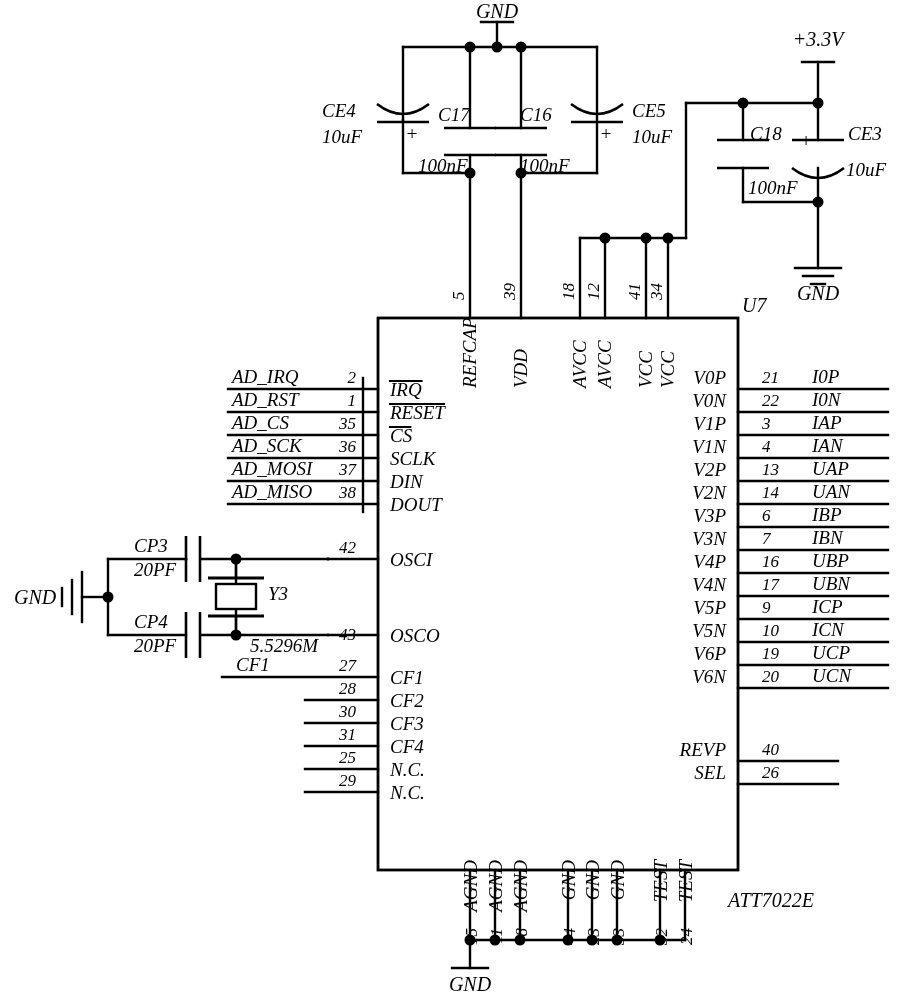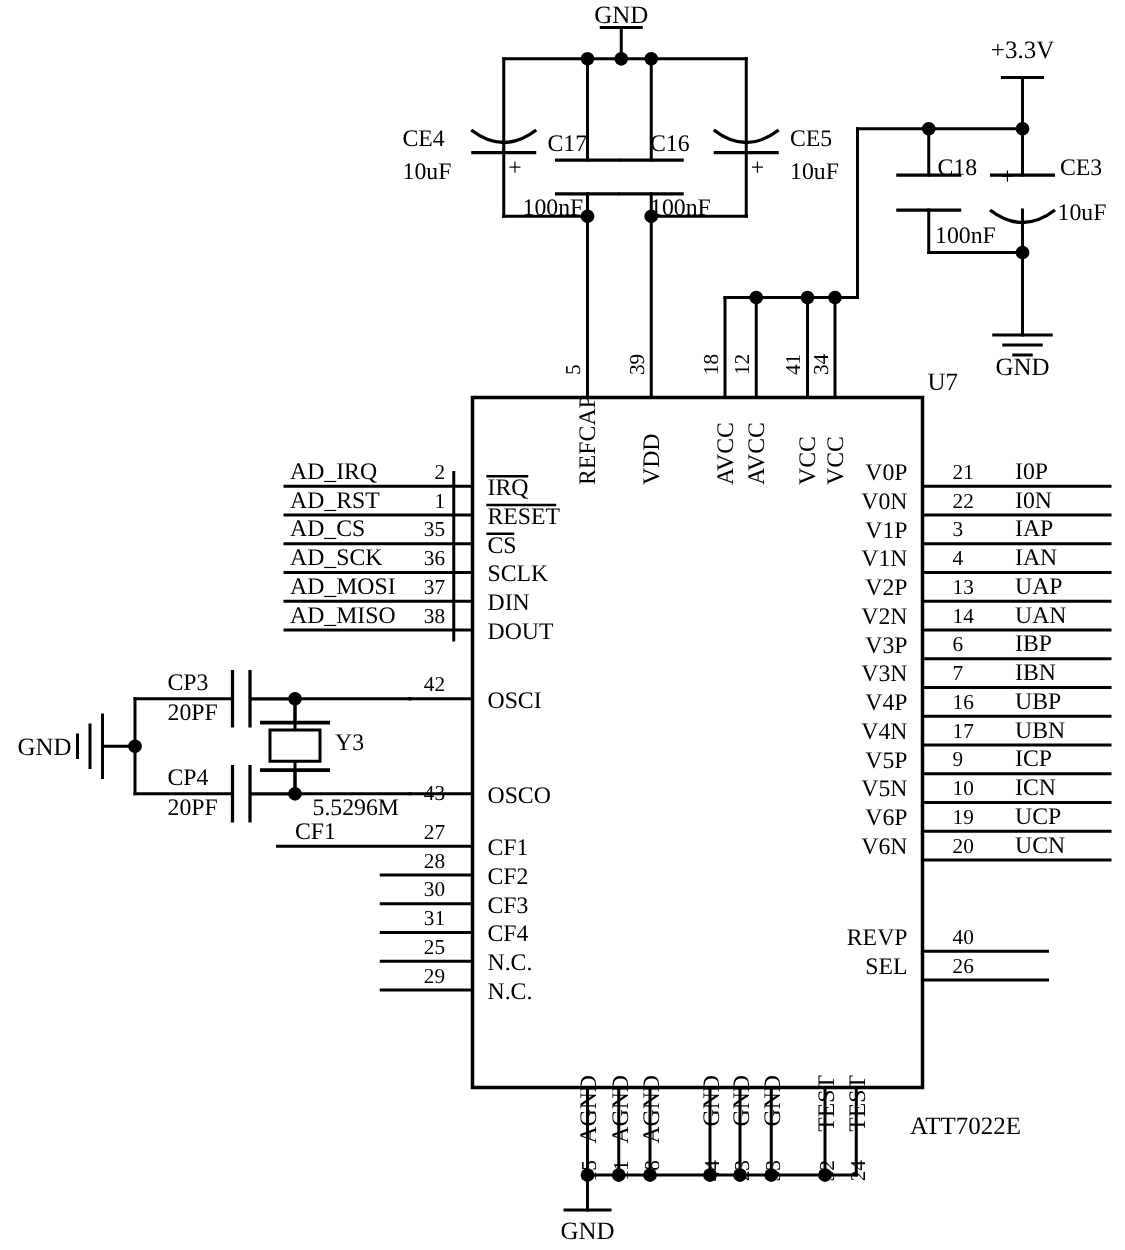--- a/index.html
+++ b/index.html
@@ -1,17 +1,17 @@
 <!DOCTYPE html>
 <html><head>
 <meta charset="utf-8">
 <style>
   html,body{margin:0;padding:0;background:#fff;}
   #root{position:relative;width:900px;height:1000px;background:#fff;
-        font-family:"Liberation Serif",serif;color:#8b5cf6;overflow:hidden;}
+        font-family:"Liberation Serif",serif;color:#8b5cf6;overflow:hidden;font-style:italic;}
   #svgroot{position:absolute;left:0;top:0;width:900px;height:1000px;}
   text{font-family:"Liberation Serif",serif;fill:#000;}
   .lbl{font-size:19px;}
   .pinname{font-size:19px;}
   .pinnum{font-size:17px;}
   .vert{font-size:17px;}
   .big{font-size:20px;}
 </style>
 </head>
 <body>

